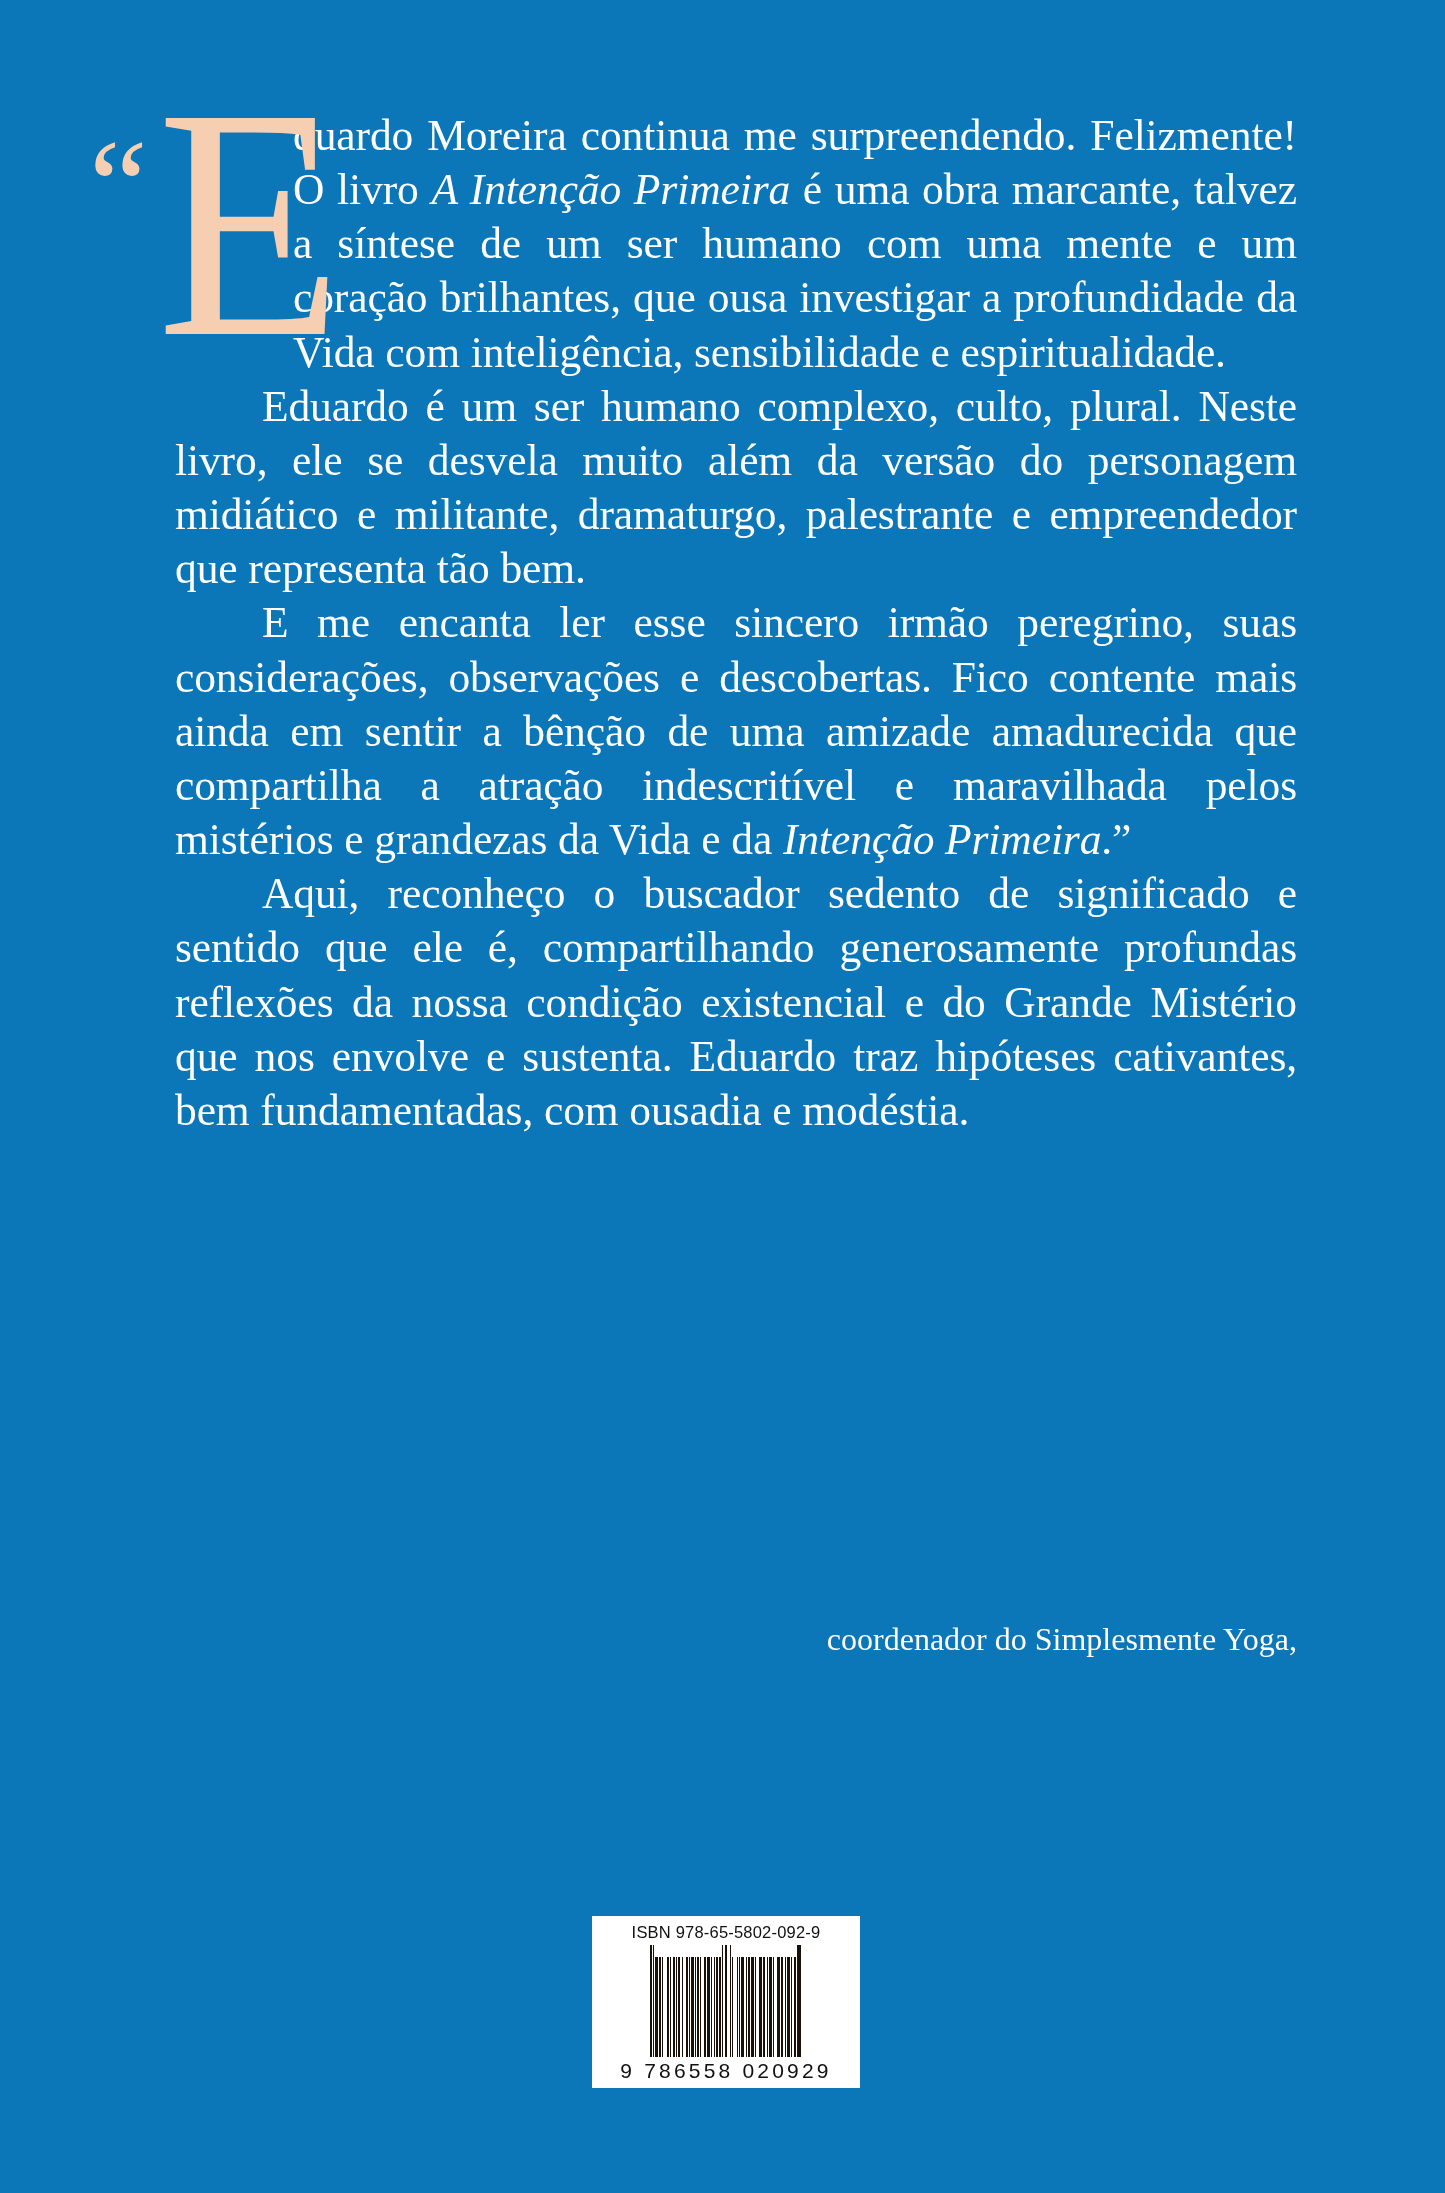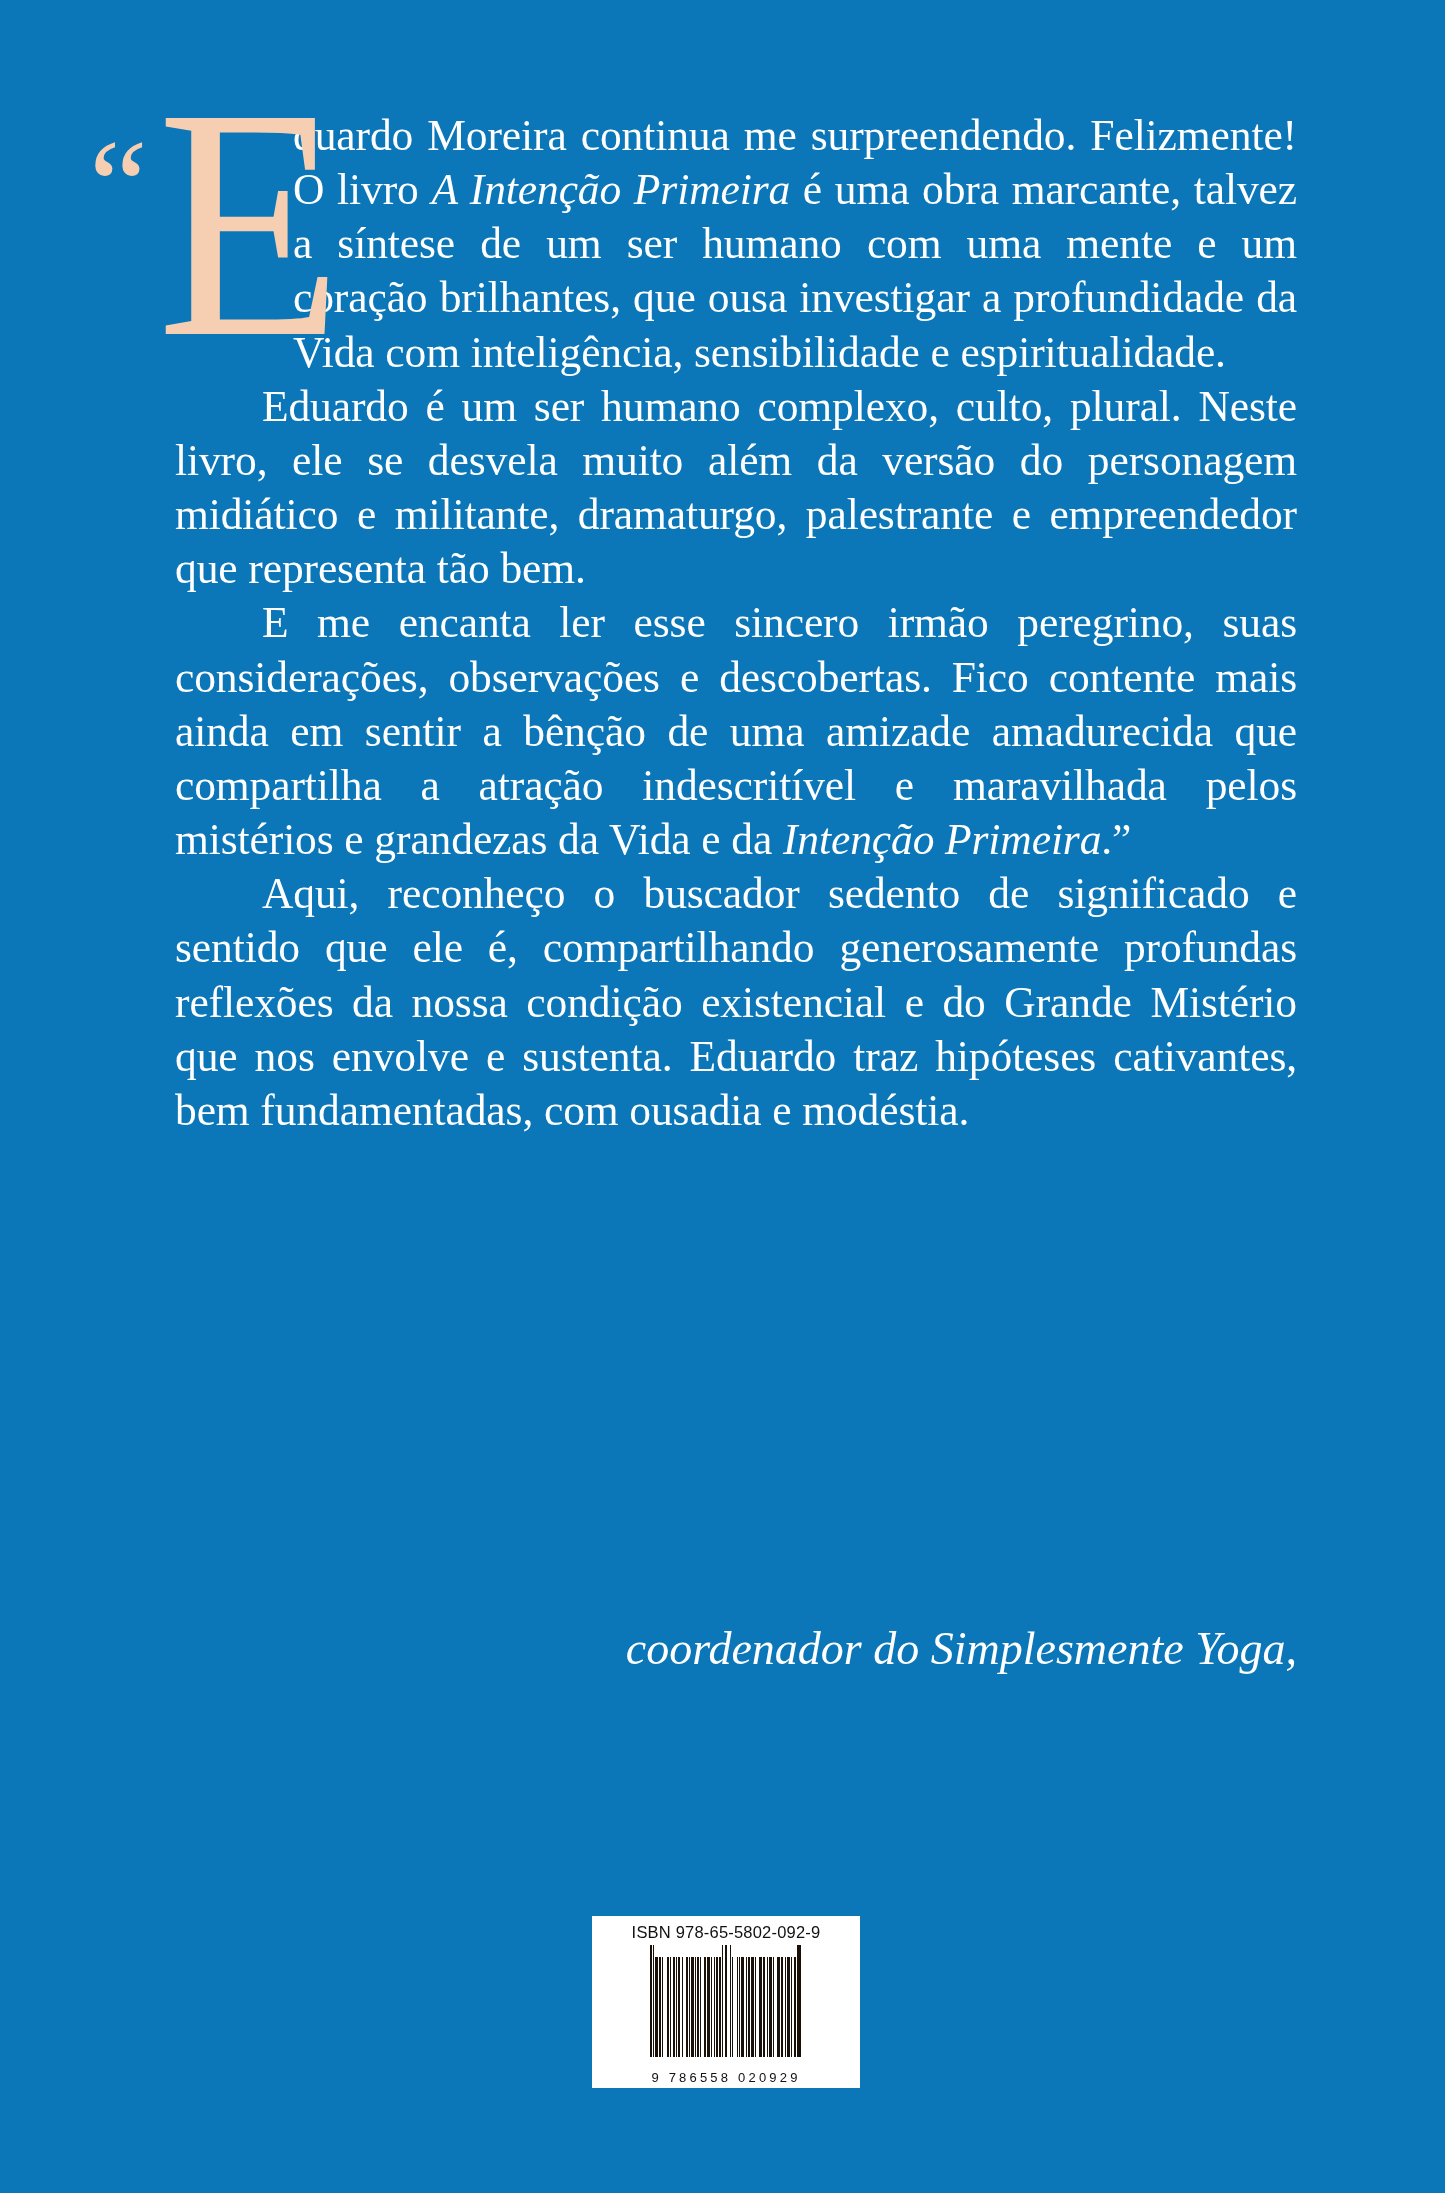--- a/index.html
+++ b/index.html
@@ -93,23 +93,22 @@
     color: #FFFFFF;
   }
   .attrib-name {
     font-size: 43px;
     line-height: 1.3;
     letter-spacing: 1.2px;
     margin: 0 0 10px 0;
   }
   .attrib-role {
     margin: 0;
-    font-size: 46px;
+    font-size: 32px;
     line-height: 1.36;
-    font-style: italic;
   }
 
   
   .barcode-box {
     position: absolute;
     left: 592px;
     top: 1916px;
     width: 268px;
     height: 172px;
     background: #FFFFFF;
@@ -133,25 +132,25 @@
     align-items: flex-end;
     height: 112px;
     gap: 0;
   }
   .barcode-bars span {
     display: block;
     background: #1B1008;
   }
   .barcode-digits {
     font-family: "Liberation Sans", "DejaVu Sans", sans-serif;
-    font-size: 13px;
+    font-size: 21px;
     color: #111111;
     letter-spacing: 3.2px;
     line-height: 1;
-    margin-top: 14px;
+    margin-top: 3px;
     white-space: nowrap;
   }
 </style>
 </head>
 <body>
 
 <div class="cover">
 
   <div class="blurb">
 

